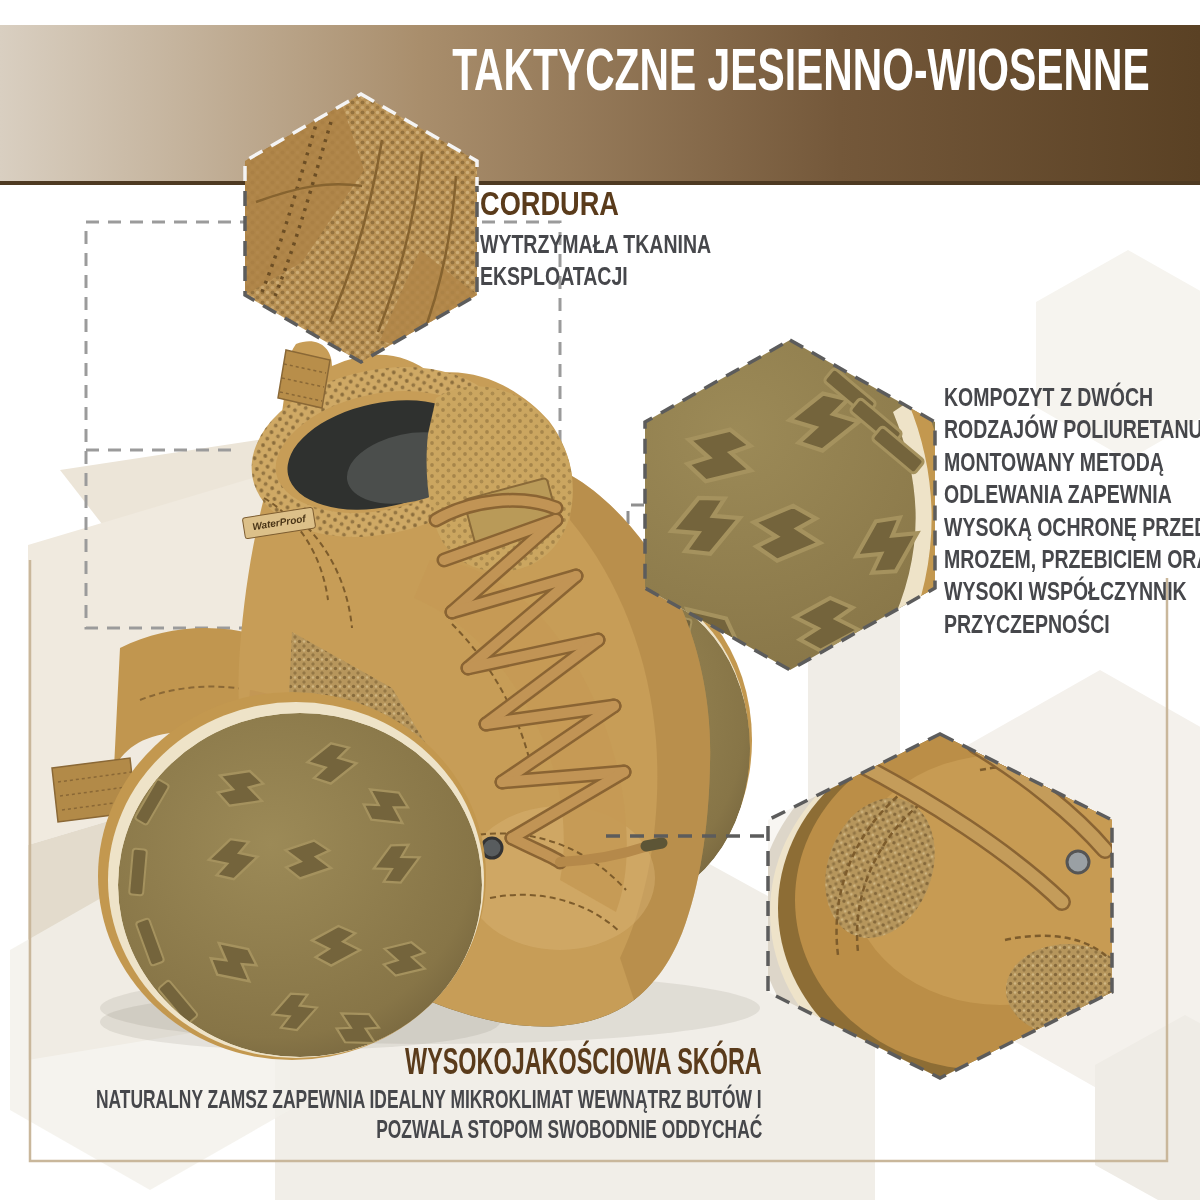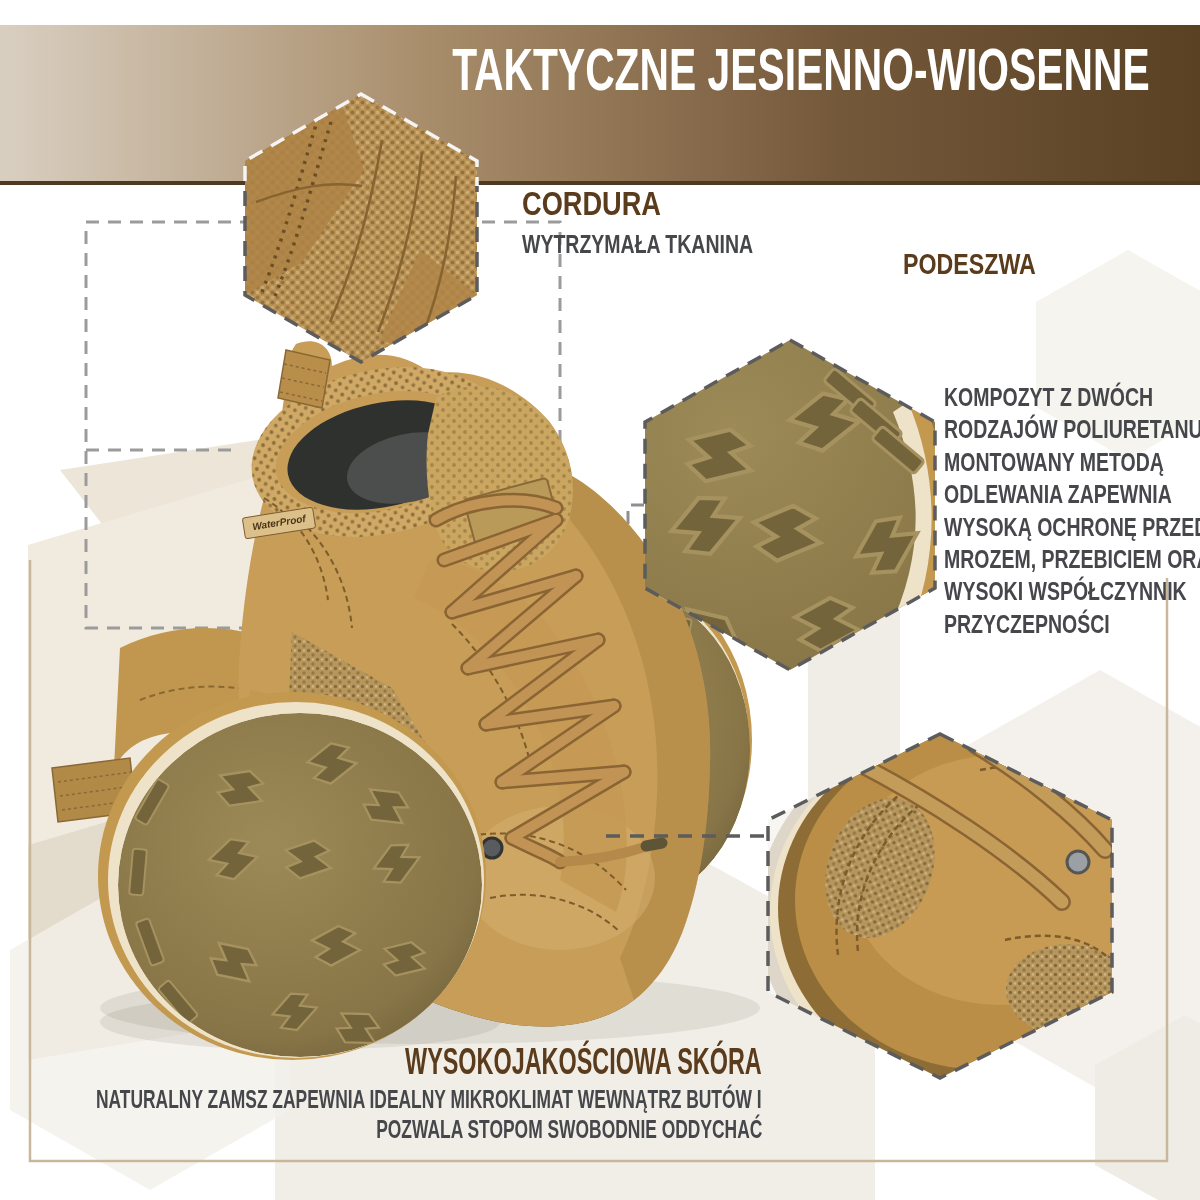--- a/index.html
+++ b/index.html
@@ -9,21 +9,21 @@
   .txt{position:absolute;z-index:10;font-weight:700;}
   .cx{display:inline-block;white-space:nowrap;transform:scaleX(var(--sx,.78));transform-origin:left top;}
   .rt .cx{transform-origin:right top;}
   
   .hdr-text{top:38px;right:50px;text-align:left;}
   .hdr-l1{font-size:60px;line-height:64px;color:#ffffff;--sx:.68;letter-spacing:0;}
   .hdr-l2{font-size:66px;line-height:66px;color:#f6c51c;--sx:.70;}
   
   .f-title{color:#5a3b1b;}
   .f-line{color:#46474b;}
-  .cordura{left:480px;top:184px;margin-left:42px;}
+  .cordura{left:480px;top:184px;}
   .cordura .f-title{font-size:34px;line-height:38px;--sx:.80;}
   .cordura .f-line{font-size:25px;line-height:31.5px;--sx:.78;}
   .cordura .gap{height:7px;}
   .sole-title{left:903px;top:246px;}
   .sole-title .f-title{font-size:29px;line-height:37px;--sx:.80;}
   .sole-body{left:944px;top:381px;}
   .sole-body .f-line{font-size:25px;line-height:32.4px;--sx:.78;}
   .leather{right:438px;top:1042px;text-align:right;}
   .leather .f-title{font-size:36px;line-height:40px;--sx:.65;}
   .leather .f-line{font-size:26px;line-height:29.5px;--sx:.67;}
@@ -338,24 +338,24 @@
 </svg>
 
 <div class="txt hdr-text rt">
   <div><span class="cx hdr-l1">TAKTYCZNE JESIENNO-WIOSENNE</span></div>
 </div>
 
 <div class="txt cordura">
   <div><span class="cx f-title">CORDURA</span></div>
   <div class="gap"></div>
   <div><span class="cx f-line">WYTRZYMAŁA TKANINA</span></div>
+  <div><span class="cx f-line">EKSPLOATACJI</span></div>
 </div>
 
 <div class="txt sole-title">
-  <div><span class="cx f-title">PODESZWA</span></div>
 </div>
 <div class="txt sole-body">
   <div><span class="cx f-line">KOMPOZYT Z DWÓCH</span></div>
   <div><span class="cx f-line">RODZAJÓW POLIURETANU</span></div>
   <div><span class="cx f-line">MONTOWANY METODĄ</span></div>
   <div><span class="cx f-line">ODLEWANIA ZAPEWNIA</span></div>
   <div><span class="cx f-line">WYSOKĄ OCHRONĘ PRZED</span></div>
   <div><span class="cx f-line">MROZEM, PRZEBICIEM ORAZ</span></div>
   <div><span class="cx f-line">WYSOKI WSPÓŁCZYNNIK</span></div>
   <div><span class="cx f-line">PRZYCZEPNOŚCI</span></div>

